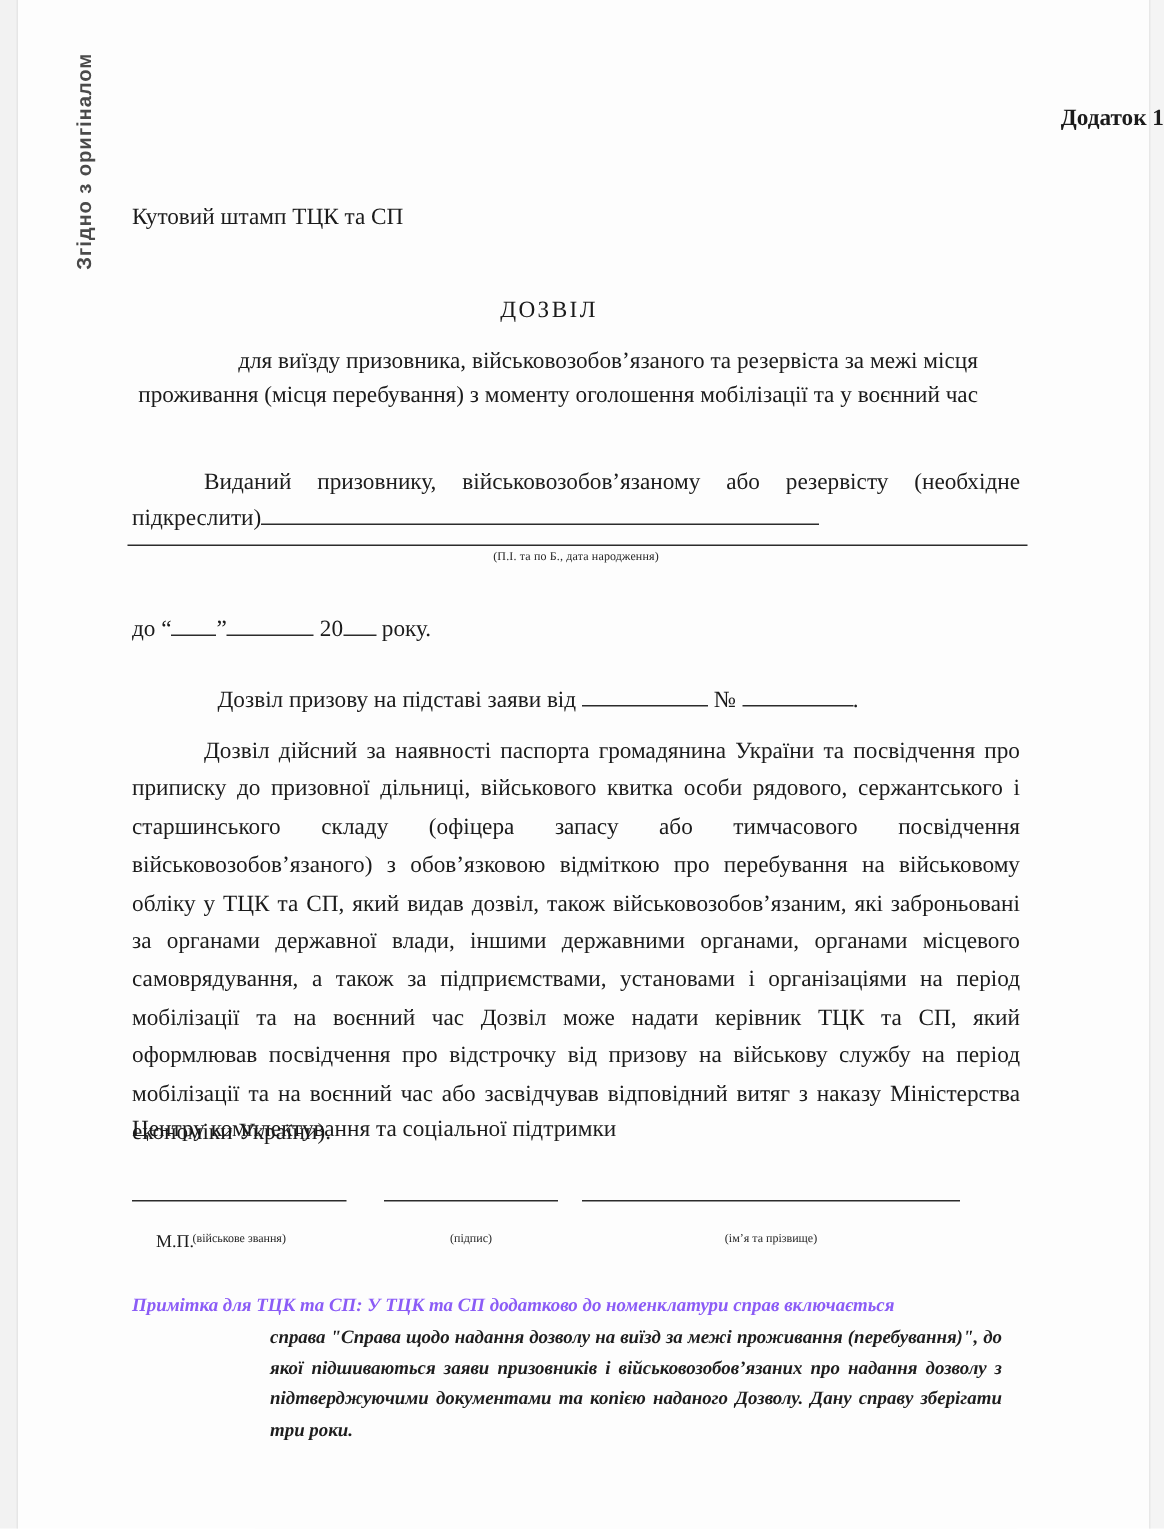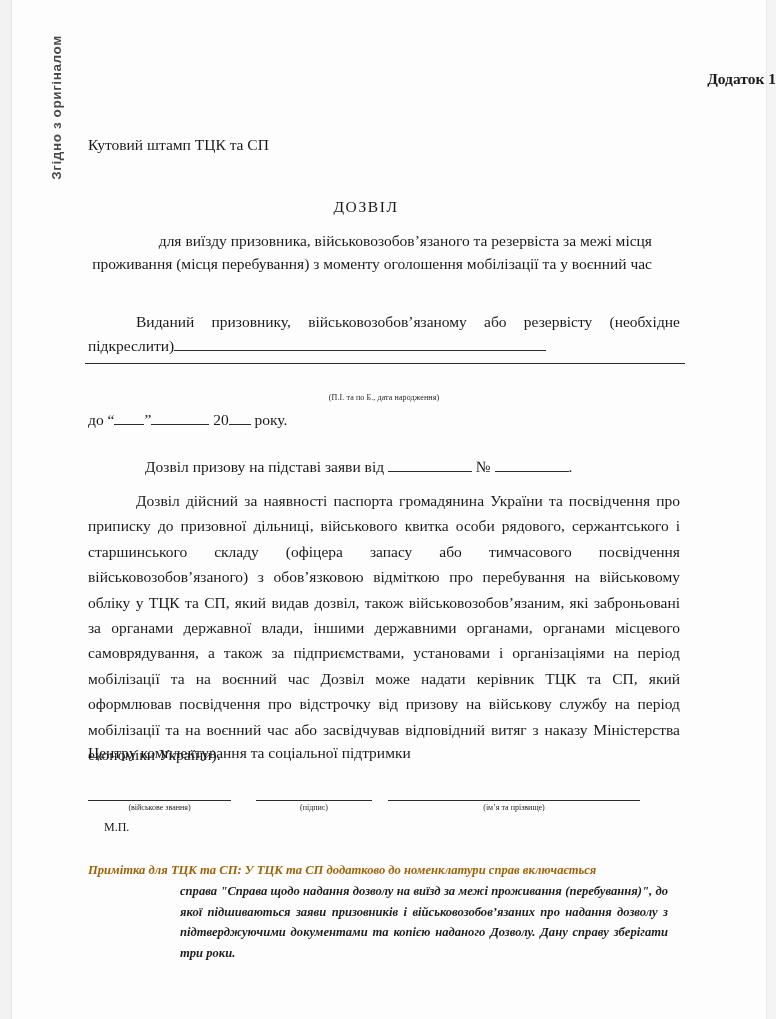--- a/index.html
+++ b/index.html
@@ -126,21 +126,20 @@
   }
   .blank-caption {
     position: absolute;
     left: 0;
     top: 366px;
     width: 592px;
     text-align: center;
     font-size: 8px;
     letter-spacing: 0.1px;
     color: #262626;
-    margin-top: 27px;
   }
 
   
   .para {
     position: absolute;
     left: 0;
     width: 592px;
     font-size: 15.5px;
     line-height: 24.6px;
     text-align: justify;
@@ -171,21 +170,21 @@
     top: 800px;
     width: 556px;
     height: 28px;
   }
   .sig-col { position: absolute; top: 0; }
   .sig-col .rule {
     border-top: 1px solid #2b2b2b;
     width: 100%;
   }
   .sig-col .cap {
-    margin-top: 2px;
+    margin-top: 20px;
     text-align: center;
     font-size: 8px;
     color: #262626;
   }
   .sig-col-1 { left: 0;   width: 143px; }
   .sig-col-2 { left: 168px; width: 116px; }
   .sig-col-3 { left: 300px; width: 252px; }
 
   .mp {
     position: absolute;
@@ -199,21 +198,21 @@
     position: absolute;
     left: 0;
     top: 860px;
     width: 580px;
     font-style: italic;
     font-weight: bold;
     font-size: 12.6px;
     line-height: 20.5px;
     text-align: justify;
     text-align-last: left;
-    color: #a16207;
+    color: #8b5cf6;
   }
   .note .note-head { }
   .note-body {
     position: absolute;
     left: 92px;
     top: 881px;
     width: 488px;
     font-style: italic;
     font-weight: bold;
     font-size: 12.6px;

